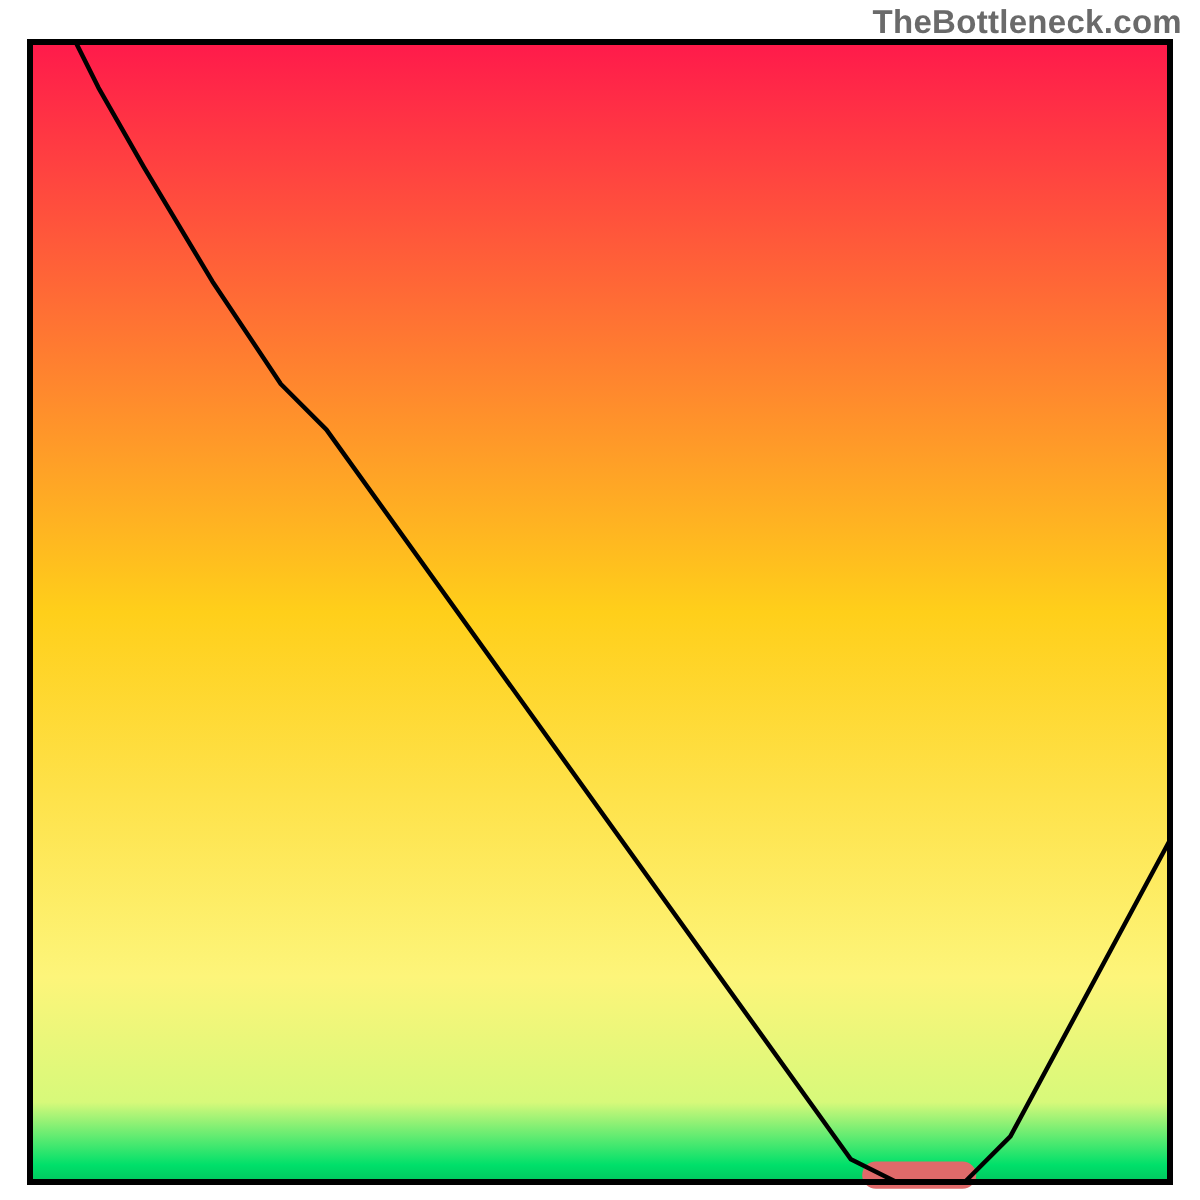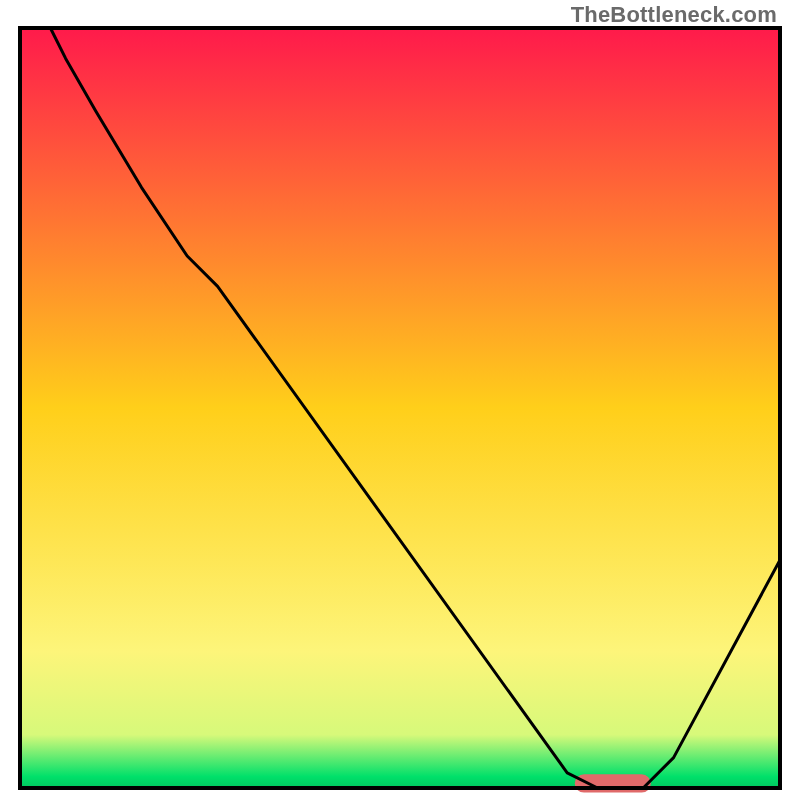--- a/index.html
+++ b/index.html
@@ -11,21 +11,21 @@
     font-family: "Helvetica Neue", Arial, sans-serif;
   }
   .wrap {
     position: relative;
     width: 800px;
     height: 800px;
   }
   .watermark {
     position: absolute;
     top: 2px;
-    right: 23px;
+    right: 12px;
     font-size: 22px;
     font-weight: 600;
     color: #6a6a6a;
     letter-spacing: 0.2px;
   }
   svg.plot {
     position: absolute;
     left: 0;
     top: 0;
   }

